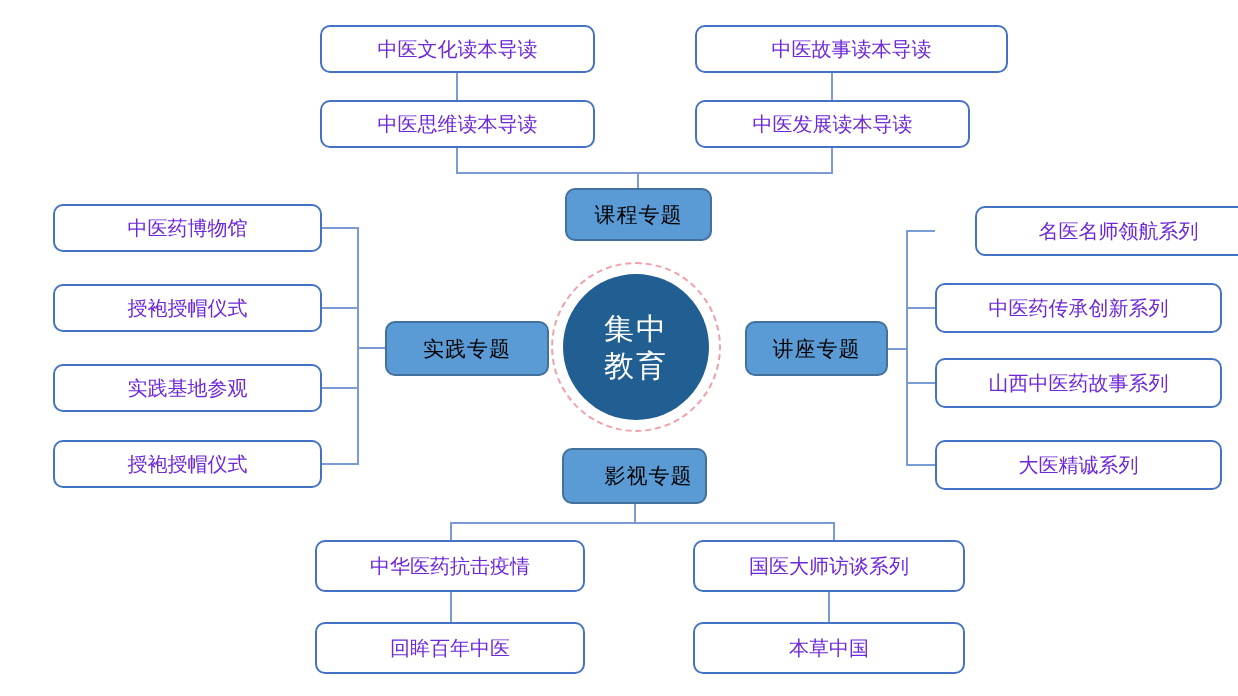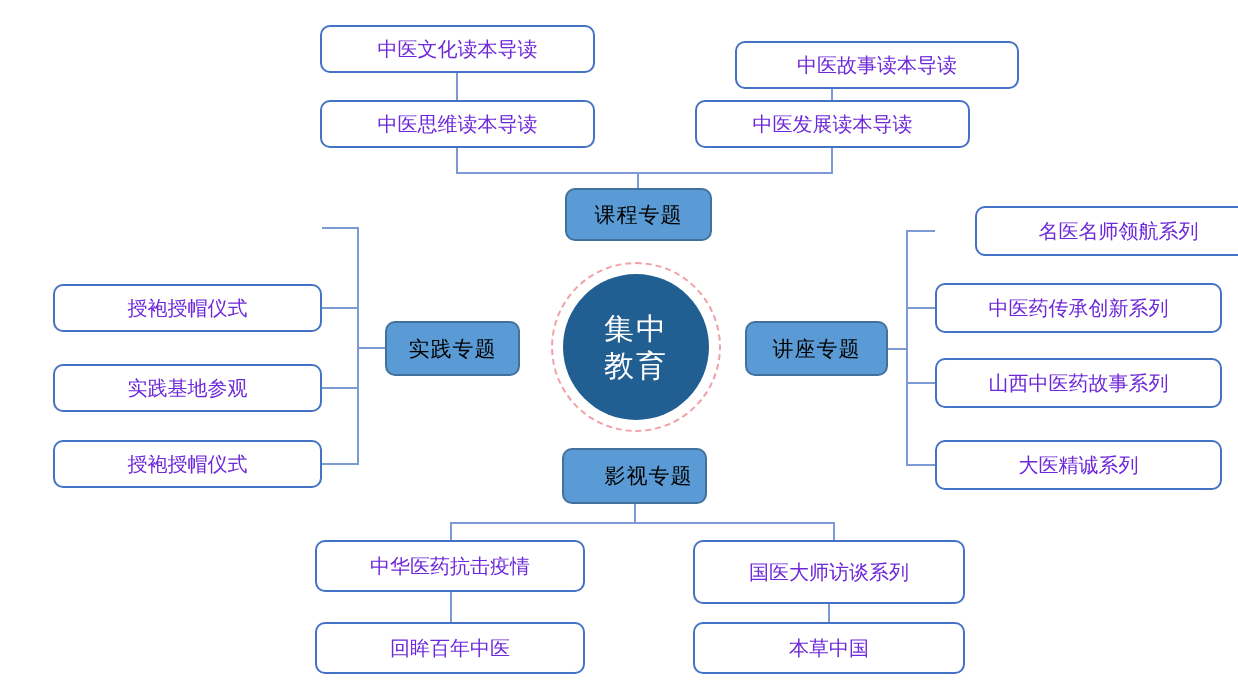--- a/index.html
+++ b/index.html
@@ -66,42 +66,43 @@
 
   <div class="center-ring"></div>
   <div class="center-circle">
     <span>集中</span>
     <span>教育</span>
   </div>
 
   <div class="blabel" style="left:565px;top:188px;width:147px;height:53px;">
     <span>课程专题</span>
   </div>
-  <div class="blabel" style="left:385px;top:321px;width:135px;height:55px;">
+  <div class="blabel" style="left:385px;top:321px;width:164px;height:55px;">
     <span>实践专题</span>
   </div>
   <div class="blabel" style="left:745px;top:321px;width:143px;height:55px;">
     <span>讲座专题</span>
   </div>
   <div class="blabel" style="left:562px;top:448px;width:145px;height:56px;padding-left:28px;">
     <span>影视专题</span>
   </div>
 
   <div class="item" style="left:320px;top:25px;width:275px;height:48px;">中医文化读本导读</div>
   <div class="item" style="left:320px;top:100px;width:275px;height:48px;">中医思维读本导读</div>
-  <div class="item" style="left:695px;top:41px;width:284px;height:48px;margin-left:40px;">中医故事读本导读</div>
+  <div class="item" style="left:695px;top:25px;width:313px;height:48px;">中医故事读本导读</div>
   <div class="item" style="left:695px;top:100px;width:275px;height:48px;">中医发展读本导读</div>
 
+  <div class="item" style="left:53px;top:204px;width:269px;height:48px;">中医药博物馆</div>
   <div class="item" style="left:53px;top:284px;width:269px;height:48px;">授袍授帽仪式</div>
   <div class="item" style="left:53px;top:364px;width:269px;height:48px;">实践基地参观</div>
   <div class="item" style="left:53px;top:440px;width:269px;height:48px;">授袍授帽仪式</div>
 
   <div class="item" style="left:935px;top:206px;width:287px;height:50px;margin-left:40px;">名医名师领航系列</div>
   <div class="item" style="left:935px;top:283px;width:287px;height:50px;">中医药传承创新系列</div>
   <div class="item" style="left:935px;top:358px;width:287px;height:50px;">山西中医药故事系列</div>
   <div class="item" style="left:935px;top:440px;width:287px;height:50px;">大医精诚系列</div>
 
   <div class="item" style="left:315px;top:540px;width:270px;height:52px;">中华医药抗击疫情</div>
   <div class="item" style="left:315px;top:622px;width:270px;height:52px;">回眸百年中医</div>
-  <div class="item" style="left:693px;top:540px;width:272px;height:64px;">国医大师访谈系列</div>
+  <div class="item" style="left:693px;top:540px;width:272px;height:52px;">国医大师访谈系列</div>
   <div class="item" style="left:693px;top:622px;width:272px;height:52px;">本草中国</div>
 
 </div>
 
 </body></html>

